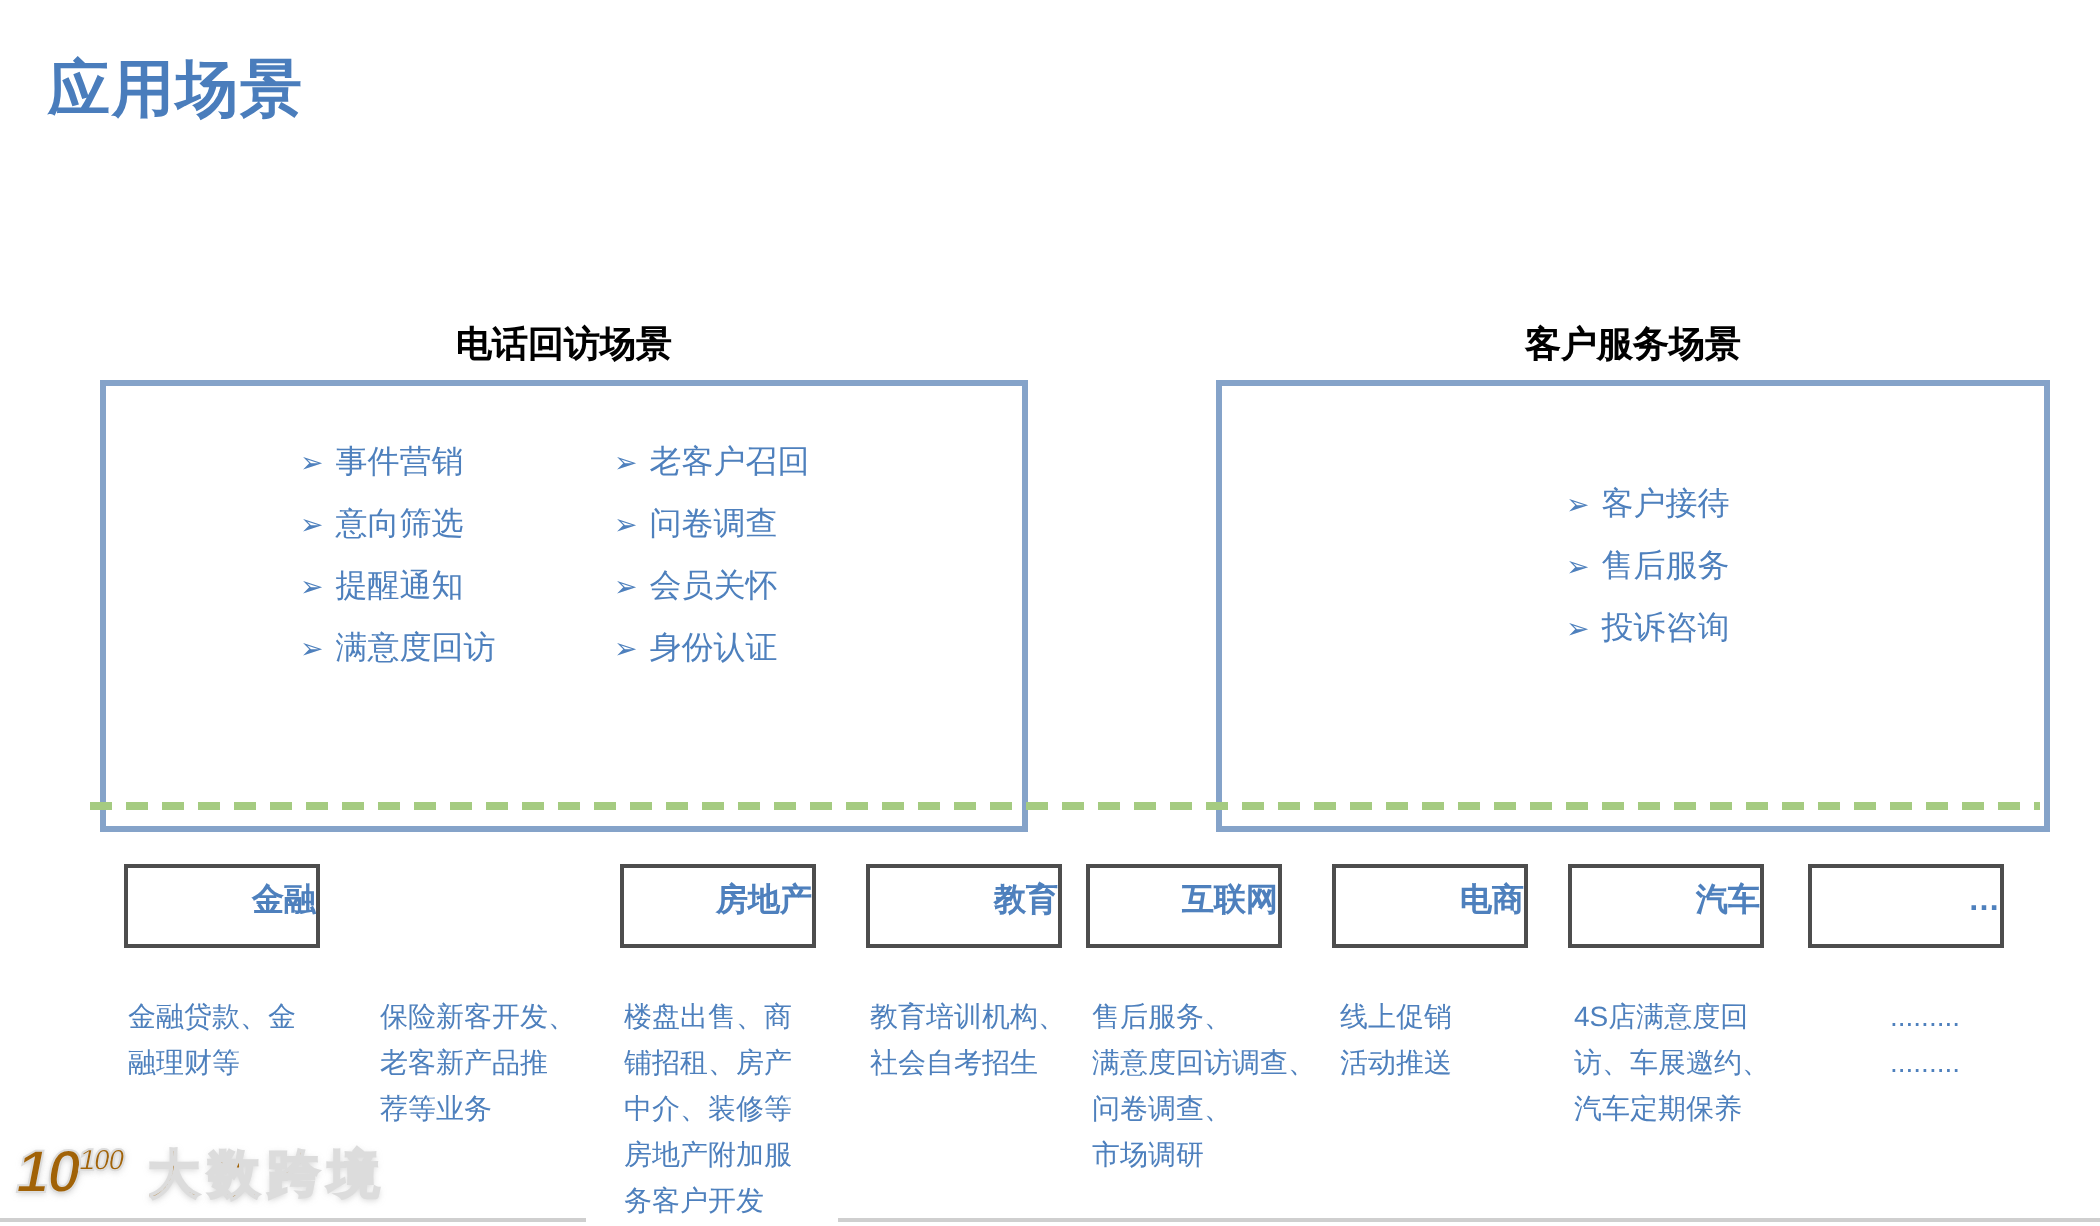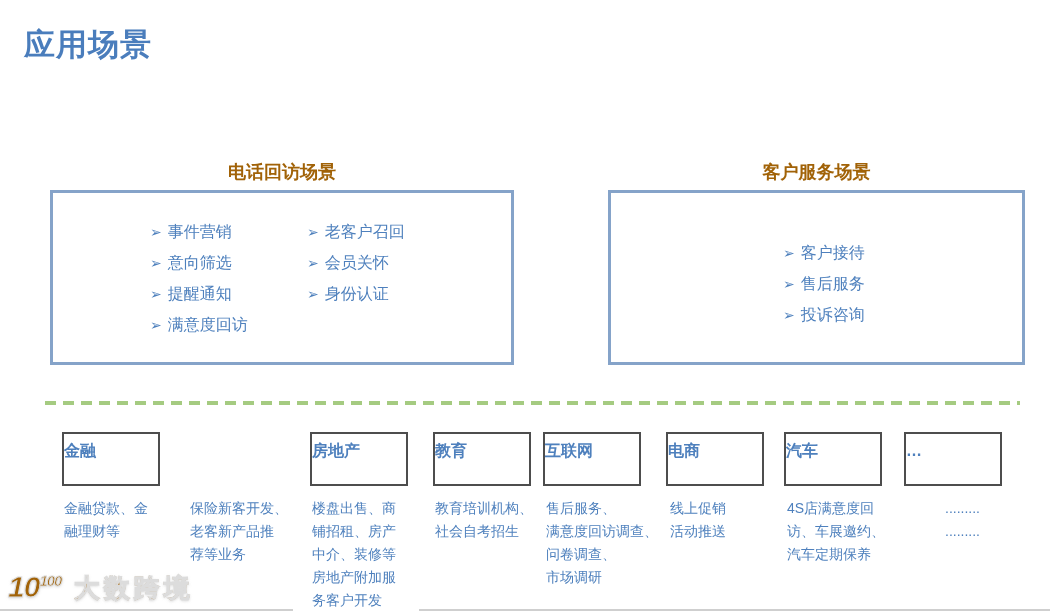--- a/index.html
+++ b/index.html
@@ -6,43 +6,43 @@
   .stage {
     position:relative; width:1050px; height:613px; background:#ffffff;
     font-family:"Liberation Sans","DejaVu Sans",sans-serif; overflow:hidden;
   }
   .page-title {
     position:absolute; left:12px; top:24px;
     font-size:31px; font-weight:bold; color:#4A7DBC; letter-spacing:1px;margin-left:12px;
   }
   .sec-header {
     position:absolute; top:160px; font-size:18px; font-weight:bold;
-    color:#a16207; text-align:center;
+    color:#000000; text-align:center;
   }
   .sec-header.phone  { left:50px;  width:464px; }
   .sec-header.service{ left:608px; width:417px; }
   .scenario-box {
-    position:absolute; top:190px; height:175px; box-sizing:border-box;
+    position:absolute; top:190px; height:226px; box-sizing:border-box;
     border:3px solid #85A3C9; background:#ffffff;
   }
   .scenario-box.phone  { left:50px;  width:464px; }
   .scenario-box.service{ left:608px; width:417px; }
   .items-col { position:absolute; font-size:16px; color:#4E80BD; }
   .items-col .item { height:31px; line-height:31px; white-space:nowrap; }
   .bullet { margin-right:6px; font-size:14px; color:#4E80BD; }
   .col-phone-1 { left:97px;  top:23px; }
   .col-phone-2 { left:254px; top:23px; }
   .col-service { left:172px; top:44px; }
   .dashed-divider {
     position:absolute; left:45px; top:401px; width:975px; height:4px;
     background:repeating-linear-gradient(90deg,#A5CB81 0 11px,transparent 11px 18px);
   }
   .ind-box {
-    position:absolute; top:432px; width:98px; height:54px; box-sizing:border-box;
-    border:2px solid #4D4D4D; background:#ffffff; text-align:left;
+    position:absolute; top:432px; width:98px; height:42px; box-sizing:border-box;
+    border:2px solid #4D4D4D; background:#ffffff; text-align:right;
     line-height:34px; font-size:16px; font-weight:bold; color:#4E80BD;
   }
   .ind-desc {
     position:absolute; top:497px; font-size:14px; line-height:23px;
     color:#4E80BD; white-space:pre-line;
   }
   .b1{left:62px}.b2{left:186px}.b3{left:310px}.b4{left:433px}
   .b5{left:543px}.b6{left:666px}.b7{left:784px}.b8{left:904px}
   .d1{left:64px}.d2{left:190px}.d3{left:312px}.d4{left:435px}
   .d5{left:546px}.d6{left:670px}.d7{left:787px}.d8{left:945px}
@@ -69,20 +69,21 @@
   <div class="sec-header phone">电话回访场景</div>
   <div class="scenario-box phone">
     <div class="items-col col-phone-1">
       <div class="item"><span class="bullet">➢</span><span>事件营销</span></div>
       <div class="item"><span class="bullet">➢</span><span>意向筛选</span></div>
       <div class="item"><span class="bullet">➢</span><span>提醒通知</span></div>
       <div class="item"><span class="bullet">➢</span><span>满意度回访</span></div>
     </div>
     <div class="items-col col-phone-2">
       <div class="item"><span class="bullet">➢</span><span>老客户召回</span></div>
+      <div class="item"><span class="bullet">➢</span><span>问卷调查</span></div>
       <div class="item"><span class="bullet">➢</span><span>会员关怀</span></div>
       <div class="item"><span class="bullet">➢</span><span>身份认证</span></div>
     </div>
   </div>
 
   <div class="sec-header service">客户服务场景</div>
   <div class="scenario-box service">
     <div class="items-col col-service">
       <div class="item"><span class="bullet">➢</span><span>客户接待</span></div>
       <div class="item"><span class="bullet">➢</span><span>售后服务</span></div>

